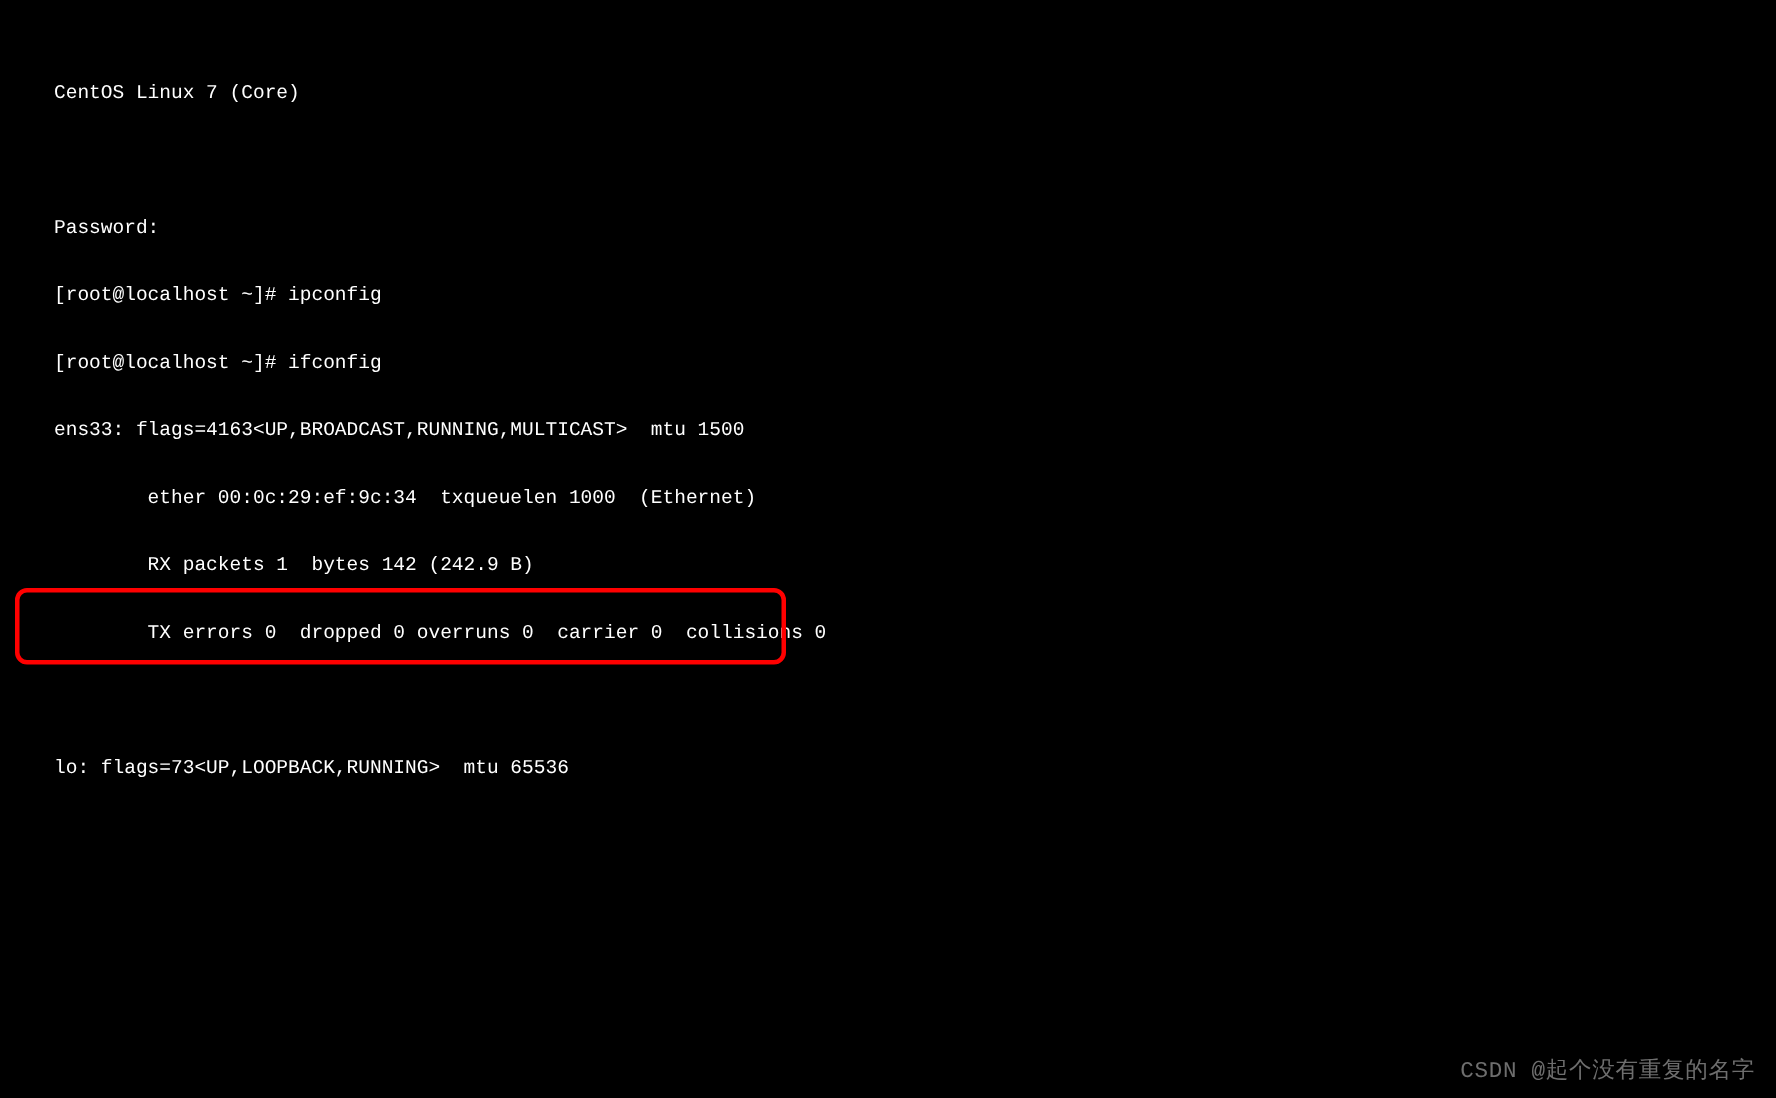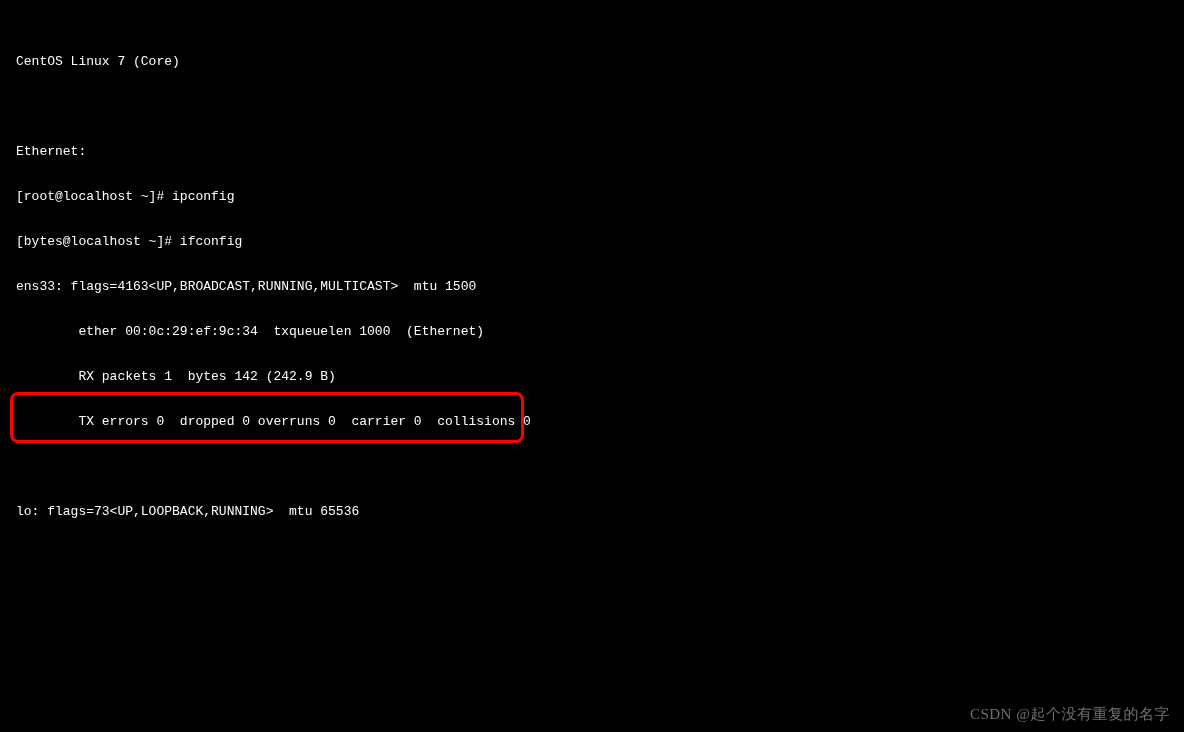--- a/index.html
+++ b/index.html
@@ -18,50 +18,51 @@
       overflow: hidden;
       position: relative;
     }
     .terminal {
       padding: 24px 16px 16px 16px;
       white-space: pre;
     }
     .line {
       display: block;
       min-height: 15px;
+      margin-left: 20px;
     }
     .highlight-box {
       position: absolute;
       left: 10px;
       top: 392px;
       width: 514px;
       height: 51px;
       border: 3px solid #ff0000;
       border-radius: 8px;
       pointer-events: none;
     }
     .watermark {
       position: absolute;
       right: 14px;
       bottom: 10px;
       color: rgba(200,200,200,0.55);
-      font-family: Liberation Serif, serif;
+      font-family: Liberation Mono, monospace;
       font-size: 15px;
       letter-spacing: 0.5px;
     }
   </style>
 </head>
 <body>
 
 <div class="terminal">
   <span class="line">CentOS Linux 7 (Core)</span>
   <span class="line"></span>
-  <span class="line">Ethernet:</span>
+  <span class="line">Password:</span>
   <span class="line">[root@localhost ~]# ipconfig</span>
-  <span class="line">[bytes@localhost ~]# ifconfig</span>
+  <span class="line">[root@localhost ~]# ifconfig</span>
   <span class="line">ens33: flags=4163&lt;UP,BROADCAST,RUNNING,MULTICAST&gt;  mtu 1500</span>
   <span class="line">        ether 00:0c:29:ef:9c:34  txqueuelen 1000  (Ethernet)</span>
   <span class="line">        RX packets 1  bytes 142 (242.9 B)</span>
   <span class="line">        TX errors 0  dropped 0 overruns 0  carrier 0  collisions 0</span>
   <span class="line"></span>
   <span class="line">lo: flags=73&lt;UP,LOOPBACK,RUNNING&gt;  mtu 65536</span>
   
   
   
   

